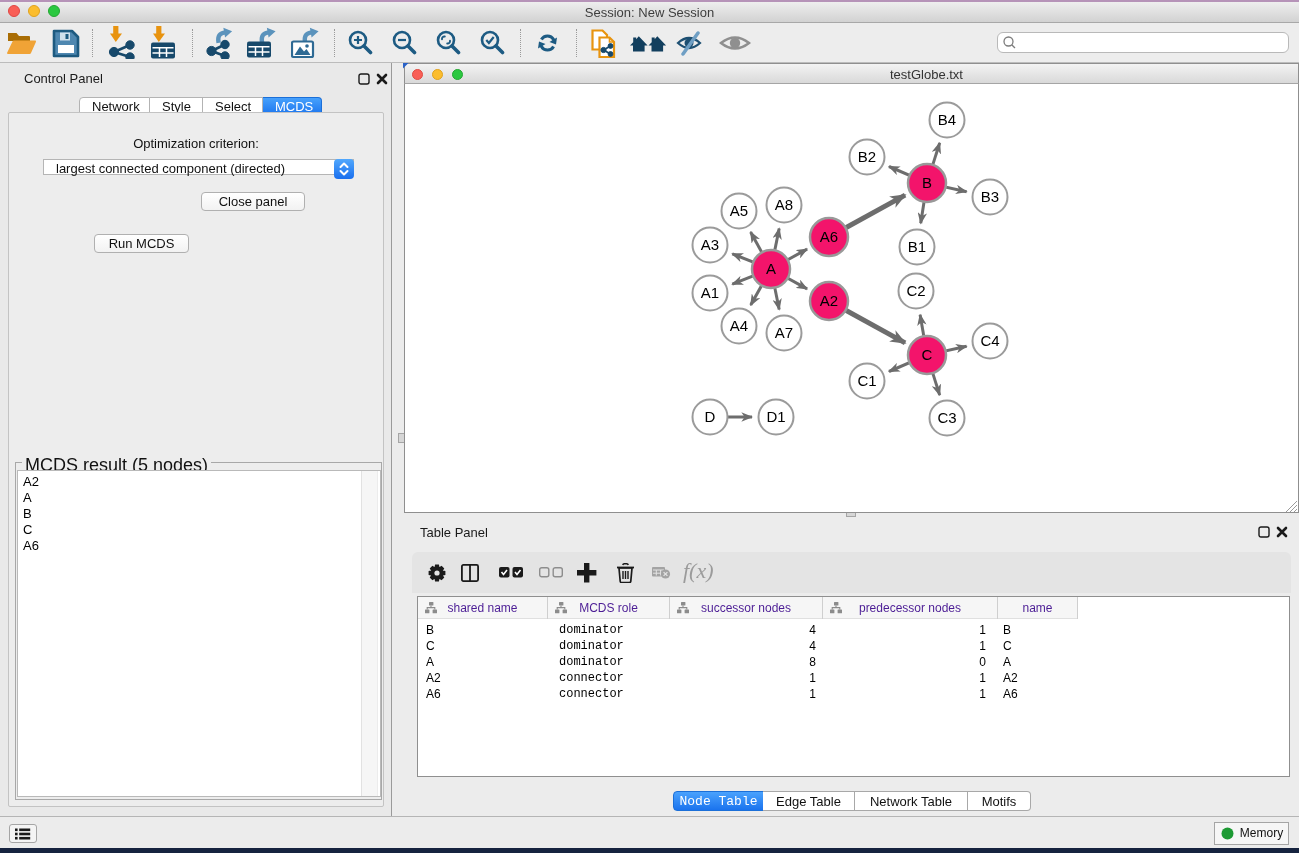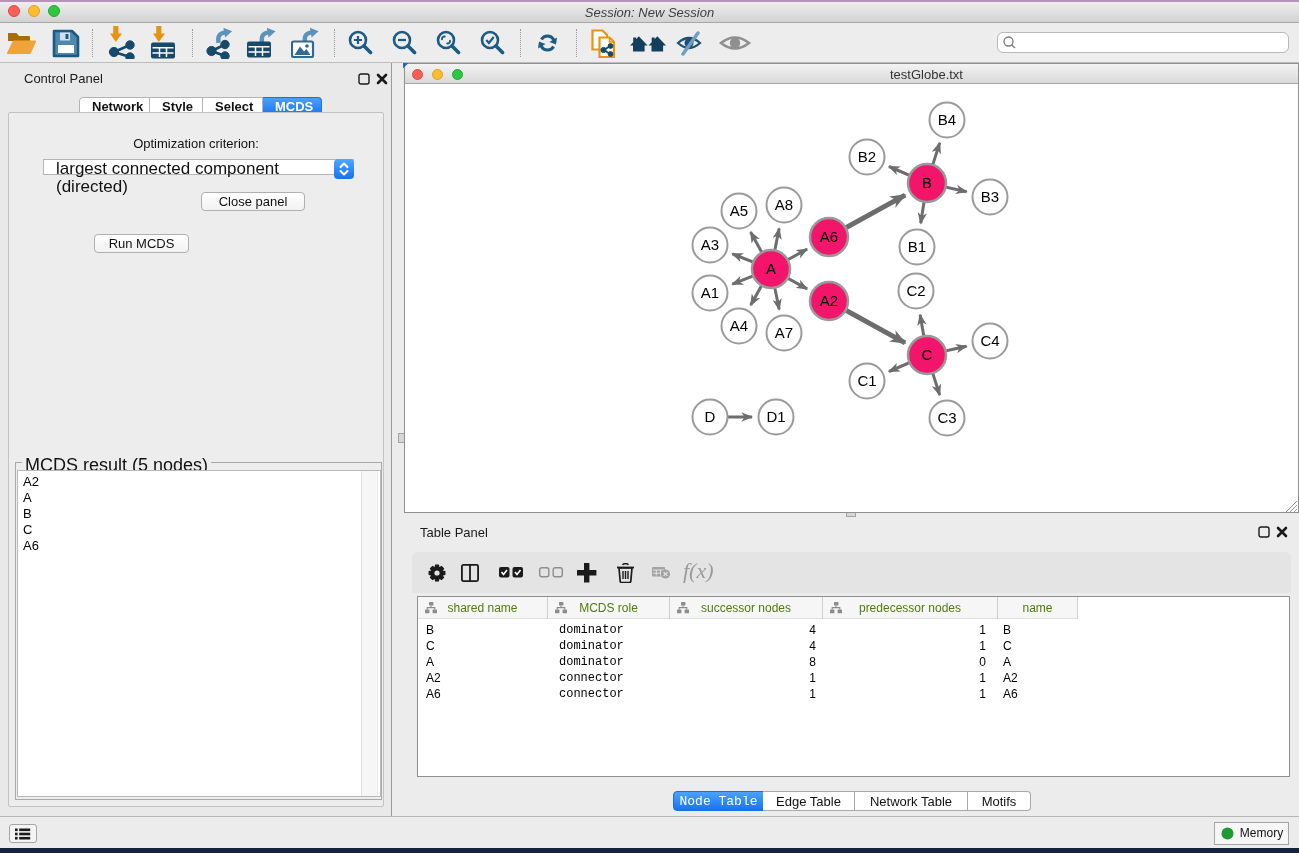--- a/index.html
+++ b/index.html
@@ -3,54 +3,54 @@
 <meta charset="utf-8">
 <style>
 * { margin:0; padding:0; box-sizing:border-box; }
 html,body { width:1299px; height:853px; overflow:hidden; }
 body { font-family:"Liberation Sans", sans-serif; background:#ececec; position:relative; }
 .abs { position:absolute; }
 body > svg.abs { z-index:15; }
 #fx { z-index:15; position:absolute; }
 
 #wallpaper-top { left:0; top:0; width:1299px; height:3px; background:#b693b8; }
-#titlebar { left:0; top:2px; width:1299px; height:21px; background:linear-gradient(#eeeeee,#d2d2d2); border-bottom:1px solid #a8a8a8;font-style:italic; }
+#titlebar { left:0; top:2px; width:1299px; height:21px; background:linear-gradient(#eeeeee,#d2d2d2); border-bottom:1px solid #a8a8a8; }
 #titlebar .title { width:100%; text-align:center; font-size:13px; color:#3e3e3e; line-height:21px; }
 .tl { position:absolute; border-radius:50%; }
 #toolbar { left:0; top:23px; width:1299px; height:40px; background:#ededed; border-bottom:1px solid #bcbcbc; }
 .tsep { position:absolute; top:6px; height:28px; width:0; border-left:1px dotted #9a9a9a; }
 #searchbox { left:997px; top:32px; width:292px; height:21px; background:#fff; border:1px solid #b9b9b9; border-radius:6px; }
 
 #cp { left:0; top:63px; width:392px; height:753px; background:#e9e9e9; border-right:1px solid #9a9a9a; }
 #cp-title { position:absolute; left:24px; top:71px; font-size:13px; color:#1a1a1a; }
 .tabrow { position:absolute; display:flex; }
 .tab { height:19px; background:#fff; border:1px solid #b3b3b3; border-left:none; font-size:13px; color:#111; text-align:center; line-height:17px; padding:0 12px; }
 .tab.first { border-left:1px solid #b3b3b3; border-radius:4px 0 0 0; }
 .tab.last { border-radius:0 4px 0 0; }
 .tab.sel { background:linear-gradient(#47a1fc,#1b74ee); color:#fff; border-color:#1b6fd8; }
 #cp-box { left:8px; top:112px; width:376px; height:695px; background:#ededed; border:1px solid #c3c3c3; border-radius:2px; }
 #opt-label { left:0; top:136px; width:392px; text-align:center; font-size:13px; color:#111; }
-#dropdown { left:43px; top:159px; width:311px; height:16px; background:#fff; border:1px solid #b5b5b5; border-radius:0; font-size:17px; color:#111; line-height:18px; padding-left:12px; }
+#dropdown { left:43px; top:159px; width:311px; height:16px; background:#fff; border:1px solid #b5b5b5; border-radius:0; font-size:13px; color:#111; line-height:18px; padding-left:12px; }
 #dd-btn { left:334px; top:159px; width:20px; height:20px; border-radius:4px; background:linear-gradient(#51a8fd,#1a6fee); }
 .btn { position:absolute; height:19px; background:linear-gradient(#ffffff,#f2f2f2); border:1px solid #b0b0b0; border-radius:4px; font-size:13px; color:#111; text-align:center; line-height:17px; }
 #fieldset { left:15px; top:462px; width:367px; height:338px; border:1px solid #a8a8a8; }
 #fs-legend { left:22px; top:455px; background:#ededed; padding:0 3px; font-size:18px; color:#111; }
 #listbox { left:17px; top:470px; width:364px; height:327px; background:#fff; border:1px solid #b9b9b9; }
 #listbox .li { position:absolute; left:5px; font-size:13px; color:#000; }
 #lb-scroll { left:361px; top:471px; width:17px; height:325px; background:#f6f6f6; border-left:1px solid #e2e2e2; border-right:1px solid #ececec; }
 
 #frame { left:404px; top:63px; width:895px; height:450px; background:#fff; border:1px solid #8f8f8f; }
 #frame-tb { left:404px; top:63px; width:895px; height:21px; background:linear-gradient(#f3f3f3,#d9d9d9); border:1px solid #8f8f8f; border-bottom:1px solid #a5a5a5; }
 #frame-title { left:404px; top:67px; width:1045px; text-align:center; font-size:13px; color:#333; }
 
 #tp-title { left:420px; top:525px; font-size:13px; color:#1a1a1a; }
 #tp-toolbar { left:412px; top:552px; width:879px; height:41px; background:#e4e4e4; border-radius:6px 6px 0 0; }
 #tbl { left:417px; top:596px; width:873px; height:181px; background:#fff; border:1px solid #8f8f8f; }
 #tbl-head { position:absolute; left:0; top:0; width:660px; height:22px; background:#f6f6f6; border-bottom:1px solid #e0e0e0; }
-.th { position:absolute; top:0; height:22px; font-size:12px; color:#4d7c0f; text-align:center; line-height:22px; border-right:1px solid #cfcfcf; }
+.th { position:absolute; top:0; height:22px; font-size:12px; color:#4c1d95; text-align:center; line-height:22px; border-right:1px solid #cfcfcf; }
 .td { position:absolute; font-size:12px; color:#000; height:16px; line-height:16px; }
 .bt { position:absolute; height:20px; background:#fff; border:1px solid #a8a8a8; font-size:13px; color:#111; text-align:center; line-height:19px; }
 .bt.sel { background:linear-gradient(#4aa2fd,#1a73ee); color:#fff; border-color:#1b6fd8; }
 
 #statusbar { left:0; top:816px; width:1299px; height:32px; background:#ececec; border-top:1px solid #b5b5b5; }
 #lbtn { left:9px; top:824px; width:28px; height:19px; background:#f4f4f4; border:1px solid #a5a5a5; border-radius:3px; }
 #membtn { left:1214px; top:822px; width:75px; height:23px; background:#f6f6f6; border:1px solid #a5a5a5; font-size:12px; color:#111; line-height:21px; text-align:center; padding-left:20px; }
 #wallpaper-bot { left:0; top:848px; width:1299px; height:5px; background:#16233f; }
 </style>
 </head>
@@ -273,21 +273,21 @@
 <div class="abs" style="left:846px;top:510px;width:10px;height:7px;background:#d6d6d6;border:1px solid #a5a5a5;"></div>
 <div class="tsep" style="left:92px;top:29px;"></div>
 <div class="tsep" style="left:192px;top:29px;"></div>
 <div class="tsep" style="left:334px;top:29px;"></div>
 <div class="tsep" style="left:520px;top:29px;"></div>
 <div class="tsep" style="left:576px;top:29px;"></div>
 <div class="abs" id="searchbox"></div>
 
 <div class="abs" id="cp"></div>
 <div id="cp-title">Control Panel</div>
-<div class="tabrow" style="left:79px;top:97px;font-weight:bold;">
+<div class="tabrow" style="left:79px;top:97px;">
   <div class="tab first" style="width:71px;">Network</div>
   <div class="tab" style="width:53px;">Style</div>
   <div class="tab" style="width:60px;">Select</div>
   <div class="tab last sel" style="width:59px;">MCDS</div>
 </div>
 <div class="abs" id="cp-box"></div>
 <div class="abs" id="opt-label">Optimization criterion:</div>
 <div class="abs" id="dropdown">largest connected component (directed)</div>
 <div class="abs" id="dd-btn"></div>
 <div class="btn" style="left:94px;top:192px;width:95px;margin-top:42px;">Run MCDS</div>

